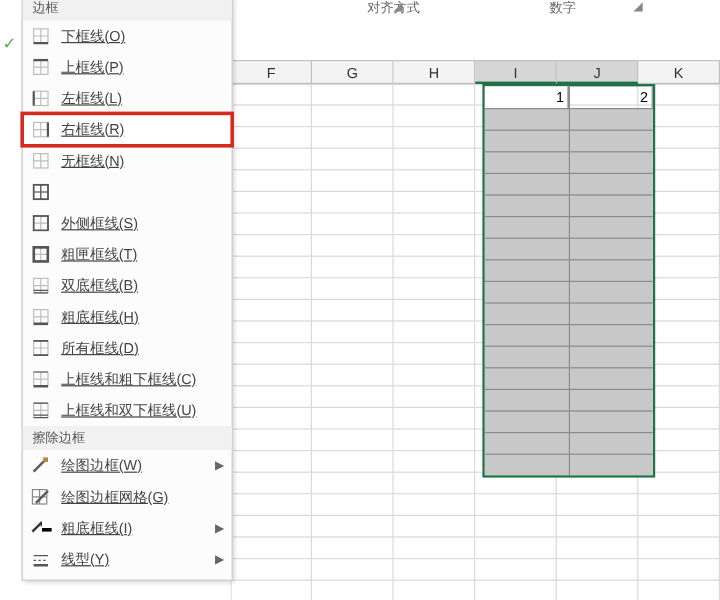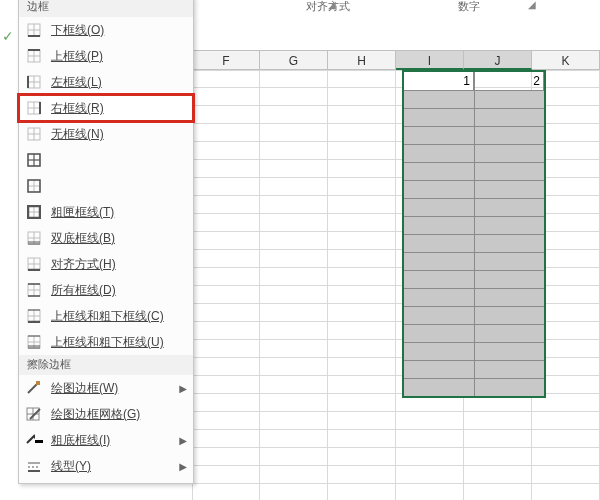--- a/index.html
+++ b/index.html
@@ -244,20 +244,21 @@
         </div>
         <div class="menu-item">
           <span class="menu-icon">
             <svg width="14" height="14" viewBox="0 0 14 14">
               <rect x="1" y="1" width="12" height="12" fill="none" stroke="#bdbdbd" stroke-width="1"></rect>
               <line x1="1" y1="7" x2="13" y2="7" stroke="#bdbdbd" stroke-width="1"></line>
               <line x1="7" y1="1" x2="7" y2="13" stroke="#bdbdbd" stroke-width="1"></line>
               <rect x="1" y="1" width="12" height="12" fill="none" stroke="#555" stroke-width="1.5"></rect>
             </svg>
           </span>
+          <span class="menu-label">外侧框线(S)</span>
         </div>
         <div class="menu-item">
           <span class="menu-icon">
             <svg width="14" height="14" viewBox="0 0 14 14">
               <rect x="1" y="1" width="12" height="12" fill="none" stroke="#bdbdbd" stroke-width="1"></rect>
               <line x1="1" y1="7" x2="13" y2="7" stroke="#bdbdbd" stroke-width="1"></line>
               <line x1="7" y1="1" x2="7" y2="13" stroke="#bdbdbd" stroke-width="1"></line>
               <rect x="1" y="1" width="12" height="12" fill="none" stroke="#555" stroke-width="2.5"></rect>
             </svg>
           </span>
@@ -277,21 +278,21 @@
         </div>
         <div class="menu-item">
           <span class="menu-icon">
             <svg width="14" height="14" viewBox="0 0 14 14">
               <rect x="1" y="1" width="12" height="12" fill="none" stroke="#bdbdbd" stroke-width="1"></rect>
               <line x1="1" y1="7" x2="13" y2="7" stroke="#bdbdbd" stroke-width="1"></line>
               <line x1="7" y1="1" x2="7" y2="13" stroke="#bdbdbd" stroke-width="1"></line>
               <line x1="1" y1="13" x2="13" y2="13" stroke="#555" stroke-width="2.5"></line>
             </svg>
           </span>
-          <span class="menu-label">对齐方式(H)</span>
+          <span class="menu-label">粗底框线(H)</span>
         </div>
         <div class="menu-item">
           <span class="menu-icon">
             <svg width="14" height="14" viewBox="0 0 14 14">
               <rect x="1" y="1" width="12" height="12" fill="none" stroke="#bdbdbd" stroke-width="1"></rect>
               <line x1="1" y1="7" x2="13" y2="7" stroke="#bdbdbd" stroke-width="1"></line>
               <line x1="7" y1="1" x2="7" y2="13" stroke="#bdbdbd" stroke-width="1"></line>
               <line x1="1" y1="1" x2="13" y2="1" stroke="#555" stroke-width="1.5"></line>
               <line x1="1" y1="13" x2="13" y2="13" stroke="#555" stroke-width="1.5"></line>
             </svg>
@@ -314,21 +315,21 @@
           <span class="menu-icon">
             <svg width="14" height="14" viewBox="0 0 14 14">
               <rect x="1" y="1" width="12" height="12" fill="none" stroke="#bdbdbd" stroke-width="1"></rect>
               <line x1="1" y1="7" x2="13" y2="7" stroke="#bdbdbd" stroke-width="1"></line>
               <line x1="7" y1="1" x2="7" y2="13" stroke="#bdbdbd" stroke-width="1"></line>
               <line x1="1" y1="1" x2="13" y2="1" stroke="#555"></line>
               <line x1="1" y1="11" x2="13" y2="11" stroke="#555"></line>
               <line x1="1" y1="13" x2="13" y2="13" stroke="#555"></line>
             </svg>
           </span>
-          <span class="menu-label">上框线和粗下框线(U)</span>
+          <span class="menu-label">上框线和双下框线(U)</span>
         </div>
       </div>
     <div class="menu-header">擦除边框</div>
     <div id="menu-draw">
         <div class="menu-item">
           <span class="menu-icon">
             <svg width="16" height="14">
               <line x1="2" y1="12" x2="12" y2="2" stroke="#5a5a5a" stroke-width="2"></line>
               <rect x="10" y="0" width="4" height="4" fill="#c0843e"></rect>
             </svg>

